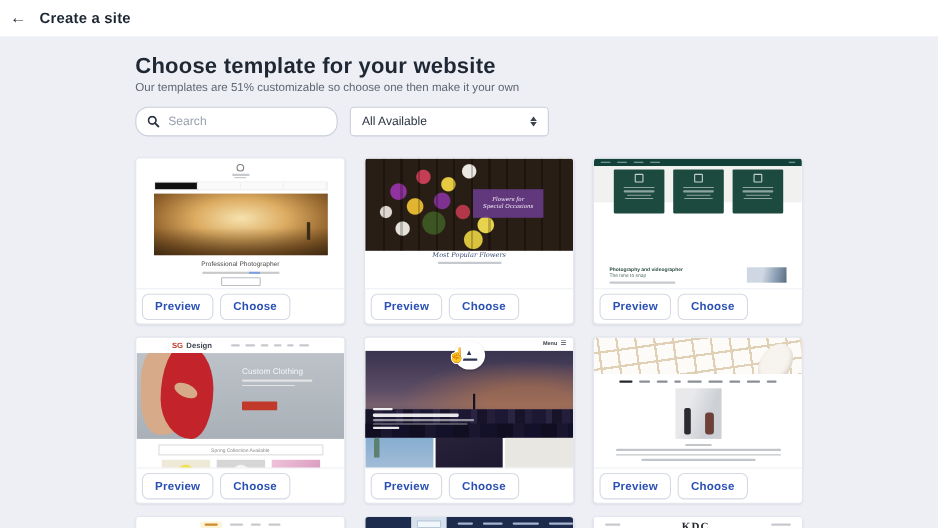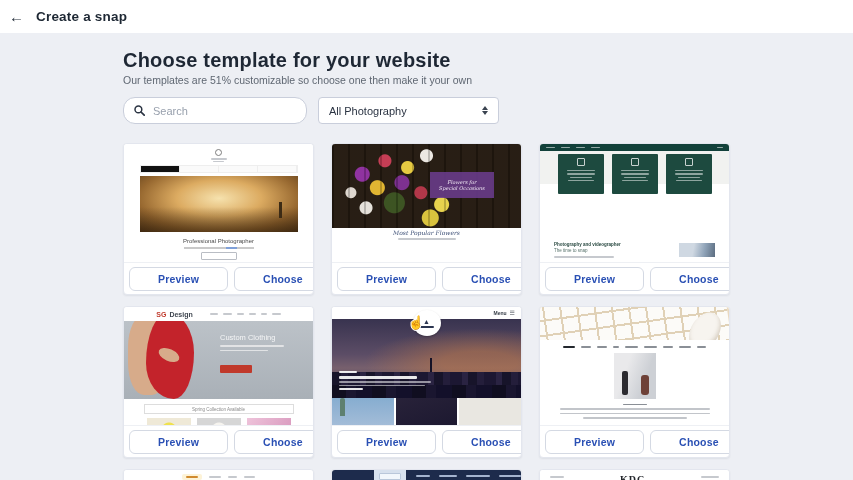--- a/index.html
+++ b/index.html
@@ -25,21 +25,21 @@
   .caret { display:flex; flex-direction:column; gap:1px; }
   .caret i { width:0; height:0; border-left:3.5px solid transparent; border-right:3.5px solid transparent; }
   .caret .up { border-bottom:4px solid #3a4350; }
   .caret .dn { border-top:4px solid #3a4350; }
 
   
   .grid { position:absolute; left:123px; top:143px; display:grid; grid-template-columns:repeat(3,191px); column-gap:17px; row-gap:11px; }
   .card { width:191px; height:152px; background:#fff; border:1px solid #e3e6ee; border-radius:4px; box-shadow:0 1px 2px rgba(20,30,60,.07); overflow:hidden; }
   .thumb { position:relative; width:100%; height:119px; overflow:hidden; border-bottom:1px solid #eef0f4; background:#fff; }
   .foot { height:31px; display:flex; align-items:center; gap:6px; padding:0 5px; }
-  .btn { background:#fff; border:1px solid #d4d9e3; border-radius:6px; color:#2a50b4; font-weight:bold; font-size:10.5px; padding:5px 28px; font-family:"Liberation Sans",sans-serif; cursor:pointer; letter-spacing:.2px; }
+  .btn { background:#fff; border:1px solid #d4d9e3; border-radius:6px; color:#2a50b4; font-weight:bold; font-size:10.5px; padding:5px 11px; font-family:"Liberation Sans",sans-serif; cursor:pointer; letter-spacing:.2px; }
 
   
   .b { display:block; background:#c6c9ce; height:2px; border-radius:1px; }
 
   
   .t0-logo { position:absolute; top:5px; left:50%; transform:translateX(-50%); text-align:center; }
   .t0-logo .ring { width:7px; height:7px; border:1px solid #7d7d7d; border-radius:50%; margin:0 auto 2px; }
   .t0-nav { position:absolute; top:21px; left:16px; width:158px; height:8px; display:flex; border:1px solid #eee; }
   .t0-nav i { flex:1; background:#fafafa; border-right:1px solid #eee; }
   .t0-nav i:first-child { background:#111; }
@@ -169,35 +169,35 @@
 
   
   .cursor { position:absolute; left:408px; top:315px; z-index:50; font-size:13px; color:#111;
     text-shadow:-1px 0 0 #fff, 1px 0 0 #fff, 0 -1px 0 #fff, 0 1px 0 #fff; pointer-events:none; }
 </style>
 </head>
 <body>
 
 <div class="topbar">
   <span class="back">←</span>
-  <span class="tb-title">Create a snap</span>
+  <span class="tb-title">Create a site</span>
 </div>
 
 <div class="h1">Choose template for your website</div>
 <div class="sub">Our templates are 51% customizable so choose one then make it your own</div>
 
 <div class="search">
   <svg width="11" height="11" viewBox="0 0 11 11">
     <circle cx="4.4" cy="4.4" r="3.4" fill="none" stroke="#2a3342" stroke-width="1.5"></circle>
     <line x1="7" y1="7" x2="10.2" y2="10.2" stroke="#2a3342" stroke-width="1.7" stroke-linecap="round"></line>
   </svg>
   <input type="text" placeholder="Search" style="">
 </div>
 <div class="select">
-  <span class="val">All Photography</span>
+  <span class="val">All Available</span>
   <span class="caret">
       <i class="up"></i>
       <i class="dn"></i>
     </span>
 </div>
 
 <div class="grid">
 
   <div class="card">
     <div class="thumb">

